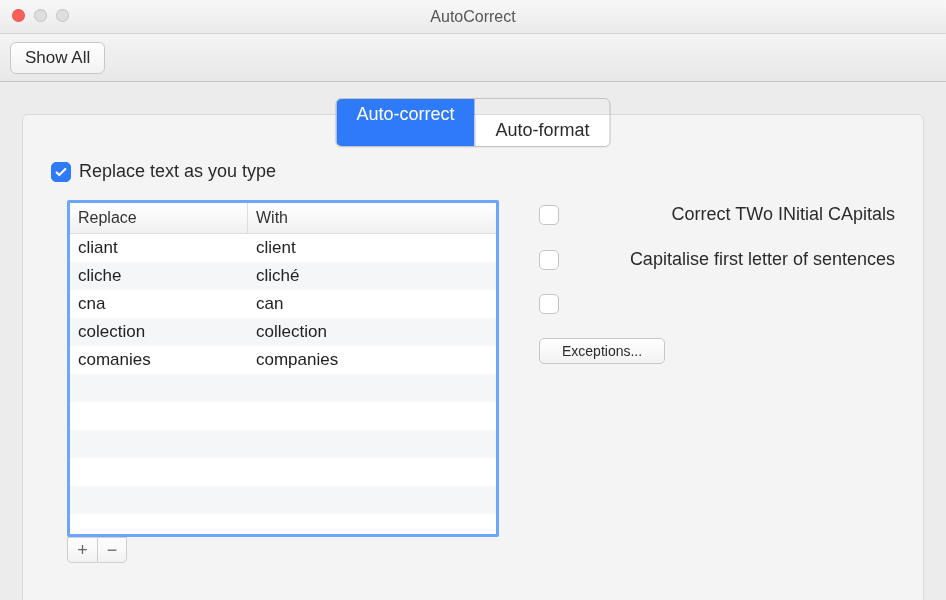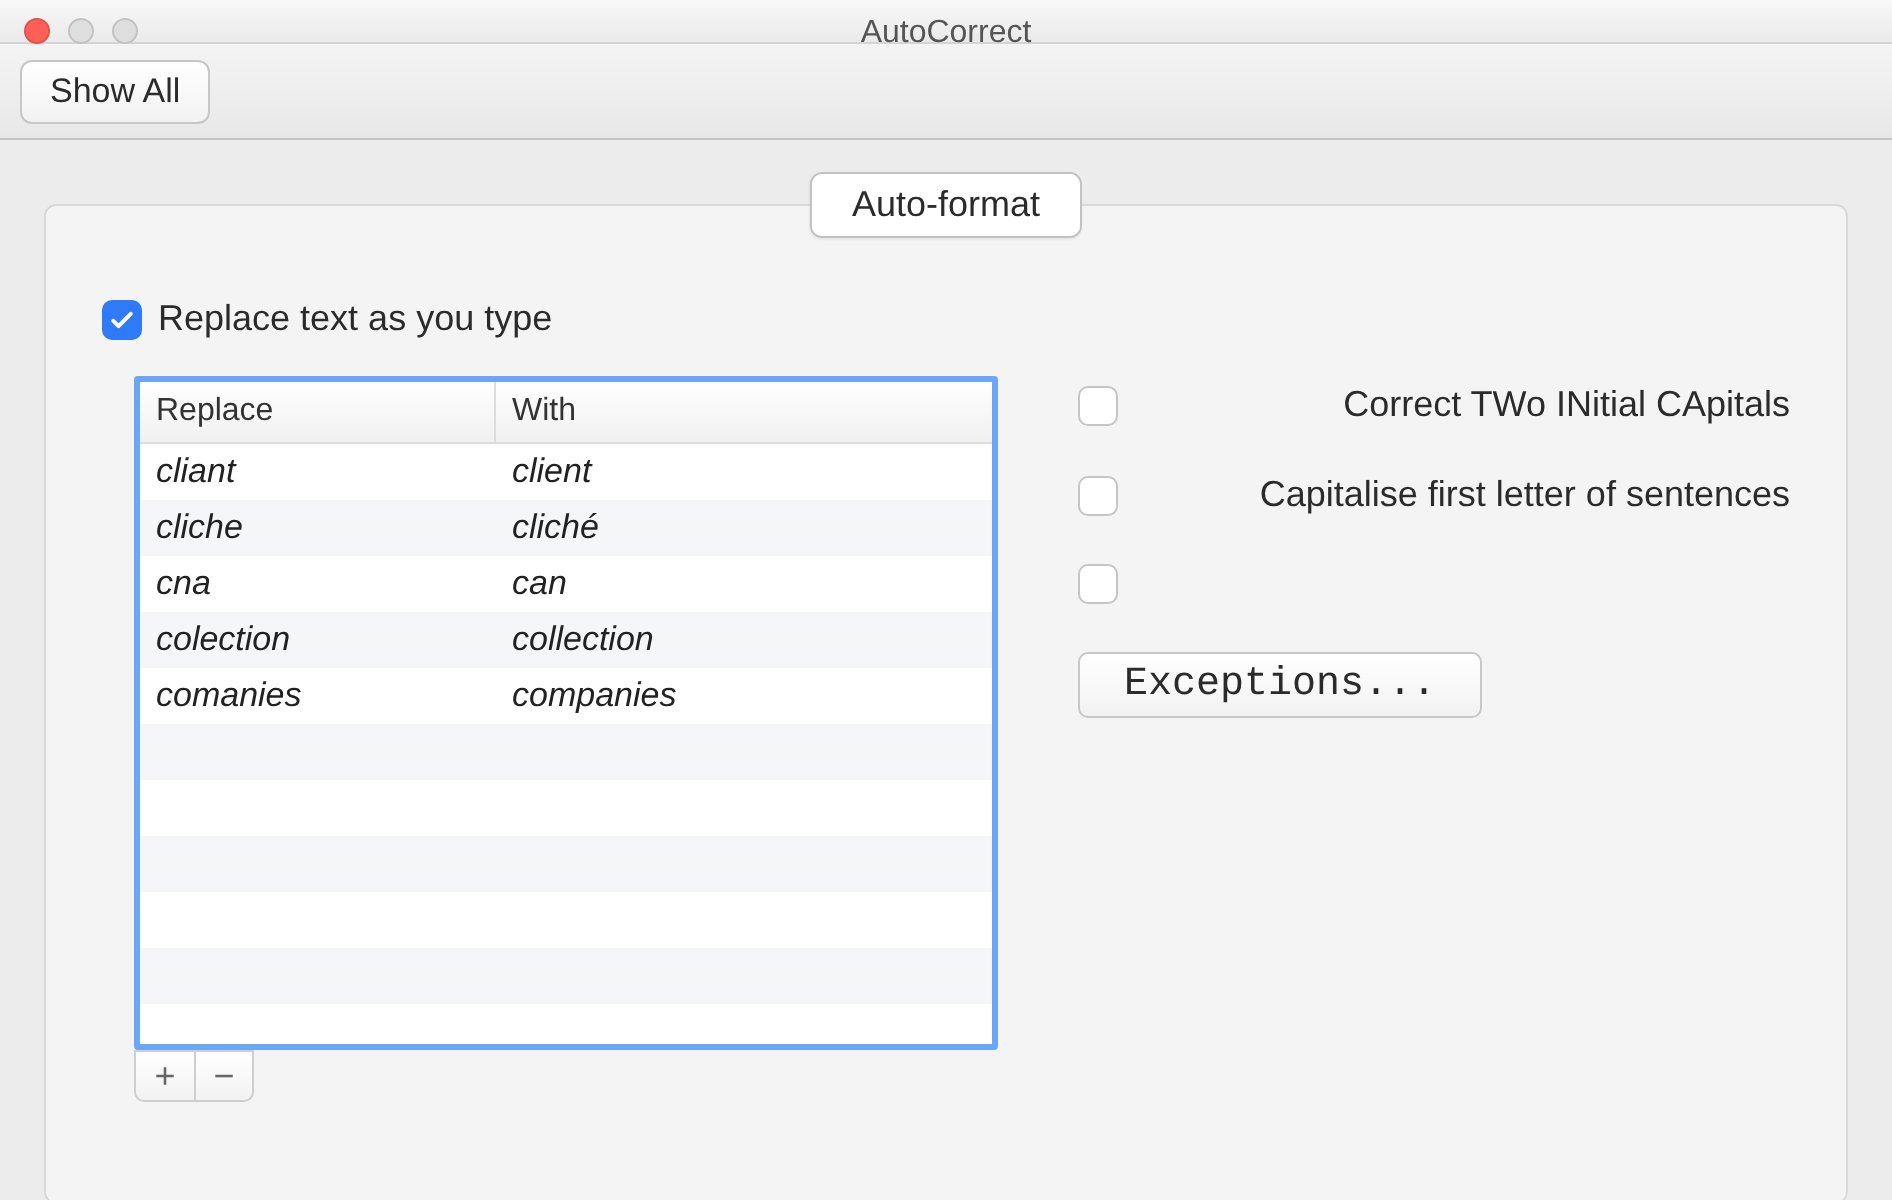--- a/index.html
+++ b/index.html
@@ -7,21 +7,21 @@
     width: 946px;
     height: 600px;
     background: #ececec;
     font-family: -apple-system, "Helvetica Neue", Arial, sans-serif;
     font-size: 15px;
     color: #2b2b2b;
     overflow: hidden;
   }
   .titlebar {
     position: relative;
-    height: 22px;
+    height: 34px;
     background: linear-gradient(#f8f8f8,#eaeaea);
     border-bottom: 1px solid #d5d5d5;
   }
   .traffic-lights {
     position: absolute;
     left: 12px; top: 9px;
     display: flex; gap: 9px;
   }
   .tl {
     width: 13px; height: 13px; border-radius: 50%;
@@ -131,21 +131,20 @@
     padding: 6px 8px;
     border-right: 1px solid #ddd;
   }
   .th:first-child { width: 178px; }
   .th:last-child { flex:1; border-right:none; }
   .tbody {
     height: 300px;
     overflow: hidden;
     background:
       repeating-linear-gradient(#ffffff 0 28px, #f4f6f8 28px 56px);
-    font-style: italic;
   }
   .tr {
     display:flex;
     height: 28px;
     align-items:center;
     font-size: 17px;
     color:#222;
   }
   .td { padding: 0 8px; }
   .td1 { width:178px; }
@@ -170,24 +169,23 @@
     display:flex;
     align-items:center;
     margin-bottom: 24px;
     justify-content: space-between;
   }
   .std-btn {
     background: linear-gradient(#ffffff,#f2f2f2);
     border:1px solid #c7c7c7;
     border-radius:5px;
     padding:4px 22px;
-    font-size:20px;
+    font-size:14px;
     color:#2b2b2b;
     cursor:default;
-    font-family:Liberation Mono, monospace;
   }
 </style>
 </head>
 <body>
 
 <div class="titlebar">
   <div class="traffic-lights">
     <div class="tl close"></div>
     <div class="tl min"></div>
     <div class="tl max"></div>
@@ -195,20 +193,21 @@
   <div class="title">AutoCorrect</div>
 </div>
 
 <div class="toolbar">
   <button class="btn">Show All</button>
 </div>
 
 <div class="sheet">
 
   <div class="segmented">
+    <div class="seg active">Auto-correct</div>
     <div class="seg">Auto-format</div>
   </div>
 
   <div class="row-top">
     <div class="checkbox checked">
       <svg viewBox="0 0 16 16">
           <path d="M3 8.5l3 3 7-7" stroke="#fff" stroke-width="2.3" fill="none" stroke-linecap="round" stroke-linejoin="round"></path>
         </svg>
     </div>
     <span>Replace text as you type</span>

